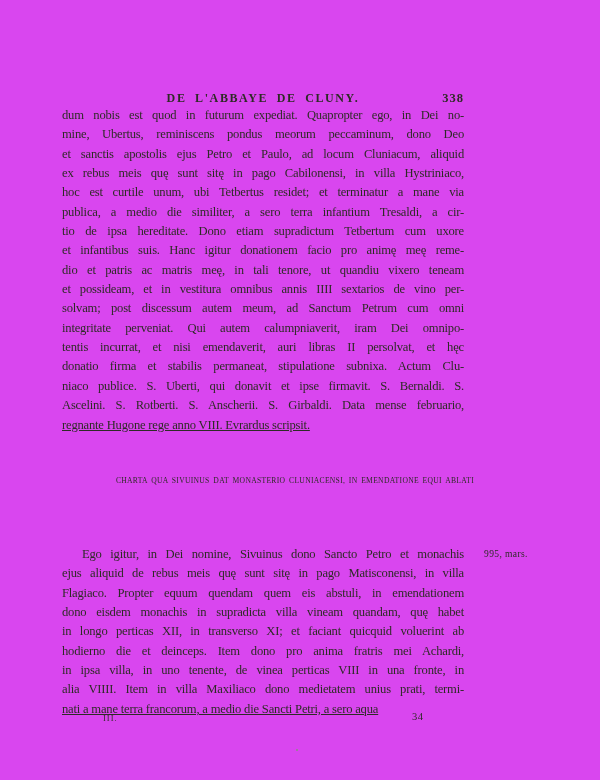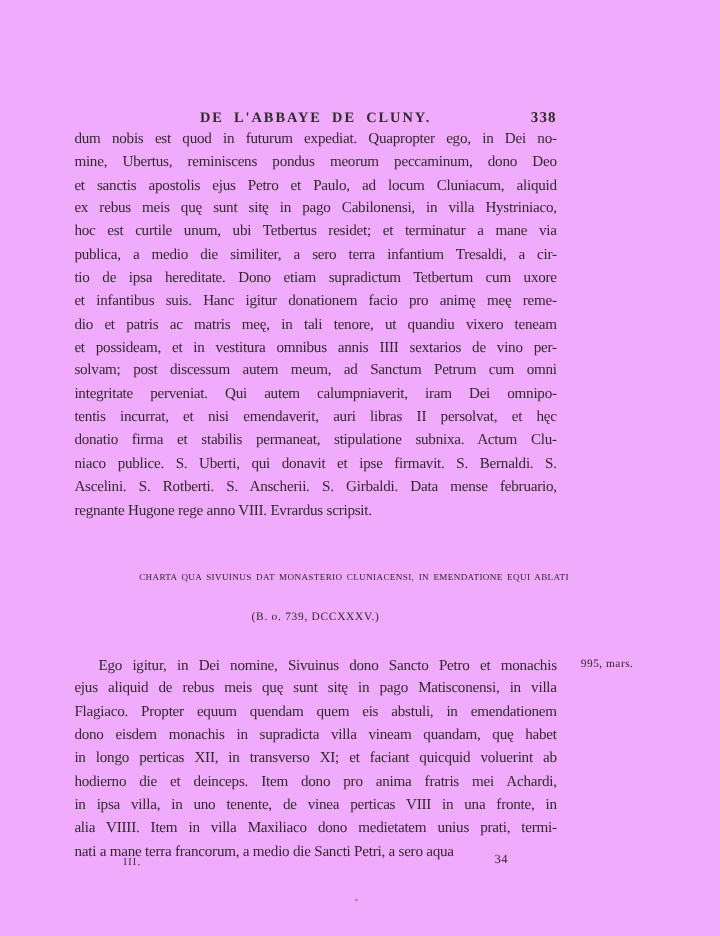--- a/index.html
+++ b/index.html
@@ -1,21 +1,21 @@
 <!DOCTYPE html>
 <html><head>
 <meta charset="utf-8">
 <style>
   html, body { margin: 0; padding: 0; background: #ffffff; }
 
   .page {
     position: relative;
     width: 600px;
     height: 780px;
-    background: #f0abfc;
+    background: #d946ef;
     font-family: "Liberation Serif", "DejaVu Serif", serif;
     color: #2e2b26;
     overflow: hidden;
   }
 
   
   .running-header {
     position: absolute;
     top: 90px; left: 62px; width: 402px; height: 18px;
   }
@@ -47,21 +47,21 @@
   .para-1 { top: 106px; }
   .para-2 { top: 545px; }
   .tline {
     height: 19.35px;
     line-height: 19.35px;
     text-align: justify;
     text-align-last: justify;
     white-space: normal;
     overflow: visible;
   }
-  .tline.last { text-align-last: left; }
+  .tline.last { text-align-last: left; text-decoration: underline; }
   .indent-first .tline:first-child { text-indent: 20px; }
 
   
   .charter-number {
     position: absolute;
     top: 445px; left: 62px; width: 402px;
     text-align: center;
     font-size: 13.5px;
     line-height: 18px;
     letter-spacing: 1px;
@@ -153,21 +153,20 @@
       <div class="tline">niaco publice. S. Uberti, qui donavit et ipse firmavit. S. Bernaldi. S.</div>
       <div class="tline">Ascelini. S. Rotberti. S. Anscherii. S. Girbaldi. Data mense februario,</div>
       <div class="tline last">regnante Hugone rege anno VIII. Evrardus scripsit.</div>
     </div>
 
 
   <div class="charter-heading">
       <div class="cline">CHARTA QUA SIVUINUS DAT MONASTERIO CLUNIACENSI, IN EMENDATIONE EQUI ABLATI</div>
     </div>
 
-  <div class="charter-ref">(B. o. 739, DCCXXXV.)</div>
 
   <div class="para para-2 indent-first">
       <div class="tline">Ego igitur, in Dei nomine, Sivuinus dono Sancto Petro et monachis</div>
       <div class="tline">ejus aliquid de rebus meis quę sunt sitę in pago Matisconensi, in villa</div>
       <div class="tline">Flagiaco. Propter equum quendam quem eis abstuli, in emendationem</div>
       <div class="tline">dono eisdem monachis in supradicta villa vineam quandam, quę habet</div>
       <div class="tline">in longo perticas XII, in transverso XI; et faciant quicquid voluerint ab</div>
       <div class="tline">hodierno die et deinceps. Item dono pro anima fratris mei Achardi,</div>
       <div class="tline">in ipsa villa, in uno tenente, de vinea perticas VIII in una fronte, in</div>
       <div class="tline">alia VIIII. Item in villa Maxiliaco dono medietatem unius prati, termi-</div>

